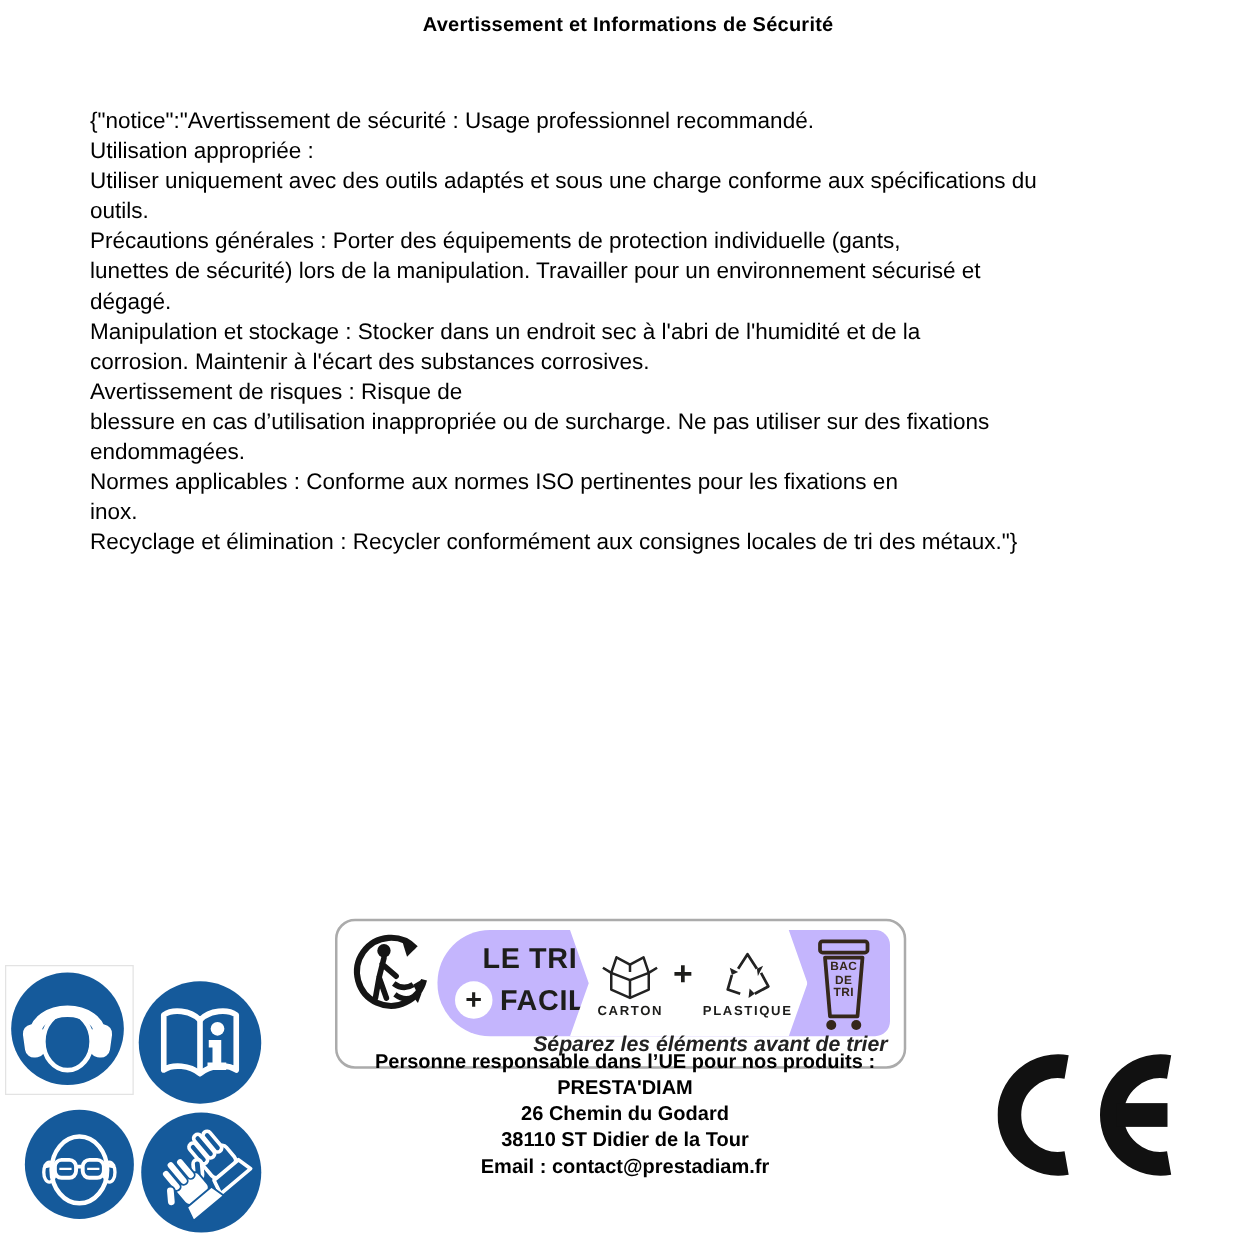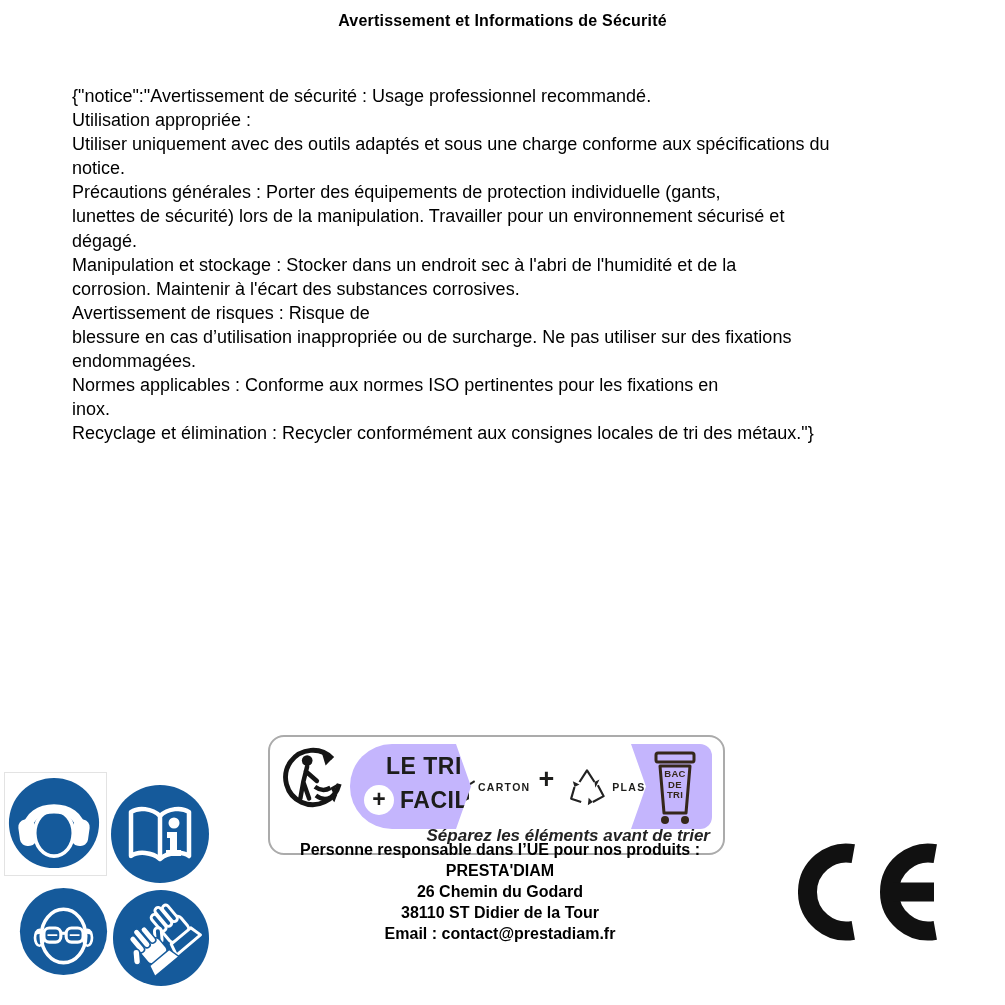--- a/index.html
+++ b/index.html
@@ -29,21 +29,21 @@
   .band{position:absolute;left:80px;top:7px;width:362px;height:85px;background:#c4b5fd;
         border-radius:42px 12px 12px 42px;}
   .le-tri{position:absolute;left:36px;top:9px;font-size:23px;font-weight:800;color:#1d1d1b;letter-spacing:.5px;}
   .plus-row{position:absolute;left:14px;top:41px;display:flex;align-items:center;gap:6px;}
   .plus-circle{width:30px;height:30px;border-radius:50%;background:#fff;color:#1d1d1b;
                font-weight:800;font-size:23px;line-height:29px;text-align:center;}
   .facile{font-size:23px;font-weight:800;color:#1d1d1b;letter-spacing:.5px;}
   .chevron-white{position:absolute;left:106px;top:0;width:190px;height:85px;background:#fff;
         clip-path:polygon(0 0, calc(100% - 15px) 0, 100% 50%, calc(100% - 15px) 100%, 0 100%, 15px 50%);
         display:flex;align-items:center;justify-content:center;gap:7px;padding-left:10px;box-sizing:border-box;}
-  .mat{display:flex;flex-direction:row;align-items:center;}
+  .mat{display:flex;flex-direction:column;align-items:center;}
   .mat-label{font-size:10.5px;font-weight:700;letter-spacing:1.3px;color:#1d1d1b;margin-top:1px;}
   .plus-sign{font-size:27px;font-weight:800;color:#1d1d1b;margin:0 1px 14px 1px;}
   .bin{position:absolute;left:302px;top:5px;width:46px;height:78px;}
   .bin-text{position:absolute;left:0;top:20px;width:46px;text-align:center;
             font-size:9.5px;font-weight:800;line-height:10.5px;color:#35271A;letter-spacing:.3px;}
   .tagline{position:absolute;right:13px;bottom:7px;font-style:italic;font-weight:700;
            font-size:17px;color:#222;}
 
   
   .responsible{position:absolute;left:252px;top:839px;width:496px;text-align:center;
@@ -56,21 +56,21 @@
 <body>
 
 <div class="page">
 
   <div class="title">Avertissement et Informations de Sécurité</div>
 
   <div class="notice">
     <div>{"notice":"Avertissement de sécurité : Usage professionnel recommandé.</div>
     <div>Utilisation appropriée :</div>
     <div>Utiliser uniquement avec des outils adaptés et sous une charge conforme aux spécifications du</div>
-    <div>notice.</div>
+    <div>outils.</div>
     <div>Précautions générales : Porter des équipements de protection individuelle (gants,</div>
     <div>lunettes de sécurité) lors de la manipulation. Travailler pour un environnement sécurisé et</div>
     <div>dégagé.</div>
     <div>Manipulation et stockage : Stocker dans un endroit sec à l'abri de l'humidité et de la</div>
     <div>corrosion. Maintenir à l'écart des substances corrosives.</div>
     <div>Avertissement de risques : Risque de</div>
     <div>blessure en cas d’utilisation inappropriée ou de surcharge. Ne pas utiliser sur des fixations</div>
     <div>endommagées.</div>
     <div>Normes applicables : Conforme aux normes ISO pertinentes pour les fixations en</div>
     <div>inox.</div>

